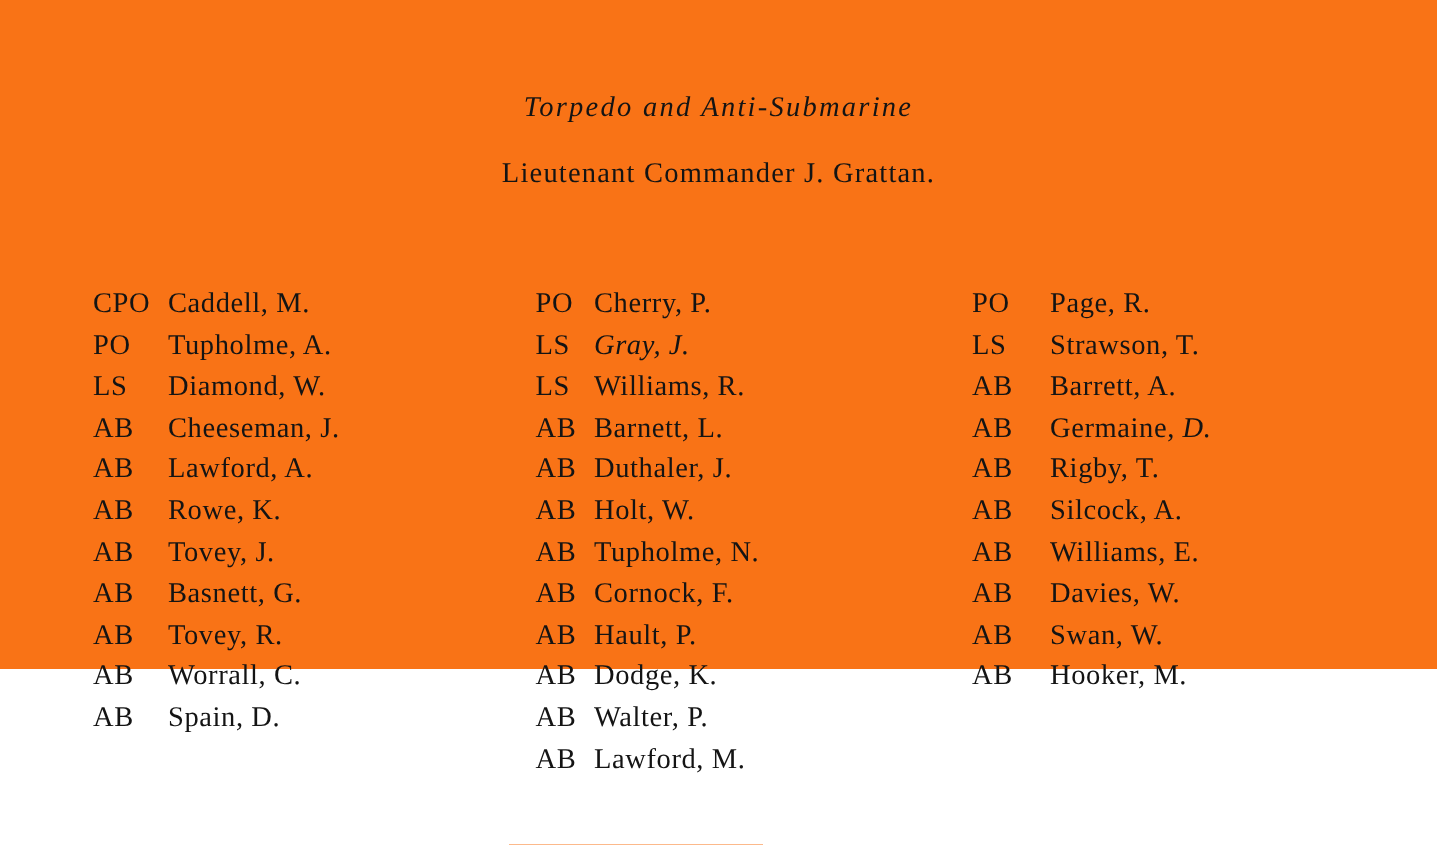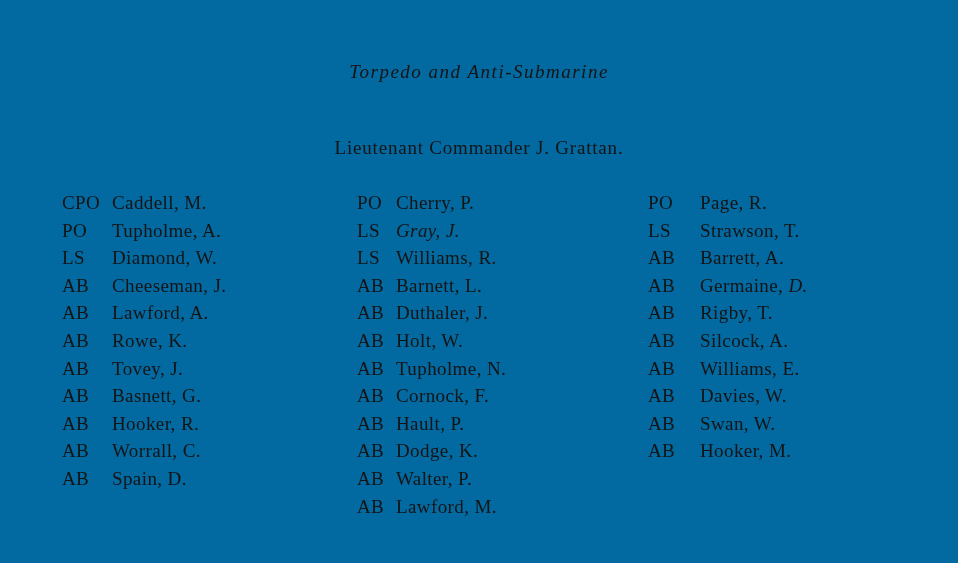--- a/index.html
+++ b/index.html
@@ -5,38 +5,38 @@
   html, body { margin: 0; padding: 0; }
   body {
     width: 958px; height: 563px;
     background: #ffffff;
     font-family: "Liberation Serif", serif;
     color: #141414;
     overflow: hidden;
   }
   .page {
     position: relative;
-    width: 958px; height: 563px;
-    background: #0369a1;
+    width: 958px; height: 446px;
+    background: #f97316;
   }
   .hline {
     position: absolute;
     left: 0; right: 0;
     text-align: center;
     font-size: 19px;
     line-height: 1;
     letter-spacing: 0.8px;
     white-space: pre;
   }
   .doc-title {
     top: 62px;
     font-style: italic;
     letter-spacing: 1.5px;
   }
-  .officer-1 { top: 106px; margin-top: 32px; }
+  .officer-1 { top: 106px; }
   .officer-2 { top: 146px; }
   .italic { font-style: italic; }
   .sd-part { margin: 0 5px; }
   .col {
     position: absolute;
     top: 193px;
   }
   .col-1 { left: 62px; }
   .col-2 { left: 357px; }
   .col-3 { left: 648px; }
@@ -65,21 +65,21 @@
 
   <div class="col col-1">
       <div class="row"><span class="rank">CPO</span><span class="name">Caddell, M.</span></div>
       <div class="row"><span class="rank">PO</span><span class="name">Tupholme, A.</span></div>
       <div class="row"><span class="rank">LS</span><span class="name">Diamond, W.</span></div>
       <div class="row"><span class="rank">AB</span><span class="name">Cheeseman, J.</span></div>
       <div class="row"><span class="rank">AB</span><span class="name">Lawford, A.</span></div>
       <div class="row"><span class="rank">AB</span><span class="name">Rowe, K.</span></div>
       <div class="row"><span class="rank">AB</span><span class="name">Tovey, J.</span></div>
       <div class="row"><span class="rank">AB</span><span class="name">Basnett, G.</span></div>
-      <div class="row"><span class="rank">AB</span><span class="name">Hooker, R.</span></div>
+      <div class="row"><span class="rank">AB</span><span class="name">Tovey, R.</span></div>
       <div class="row"><span class="rank">AB</span><span class="name">Worrall, C.</span></div>
       <div class="row"><span class="rank">AB</span><span class="name">Spain, D.</span></div>
     </div>
   <div class="col col-2">
       <div class="row"><span class="rank">PO</span><span class="name">Cherry, P.</span></div>
       <div class="row"><span class="rank">LS</span><span class="name italic">Gray, J.</span></div>
       <div class="row"><span class="rank">LS</span><span class="name">Williams, R.</span></div>
       <div class="row"><span class="rank">AB</span><span class="name">Barnett, L.</span></div>
       <div class="row"><span class="rank">AB</span><span class="name">Duthaler, J.</span></div>
       <div class="row"><span class="rank">AB</span><span class="name">Holt, W.</span></div>

